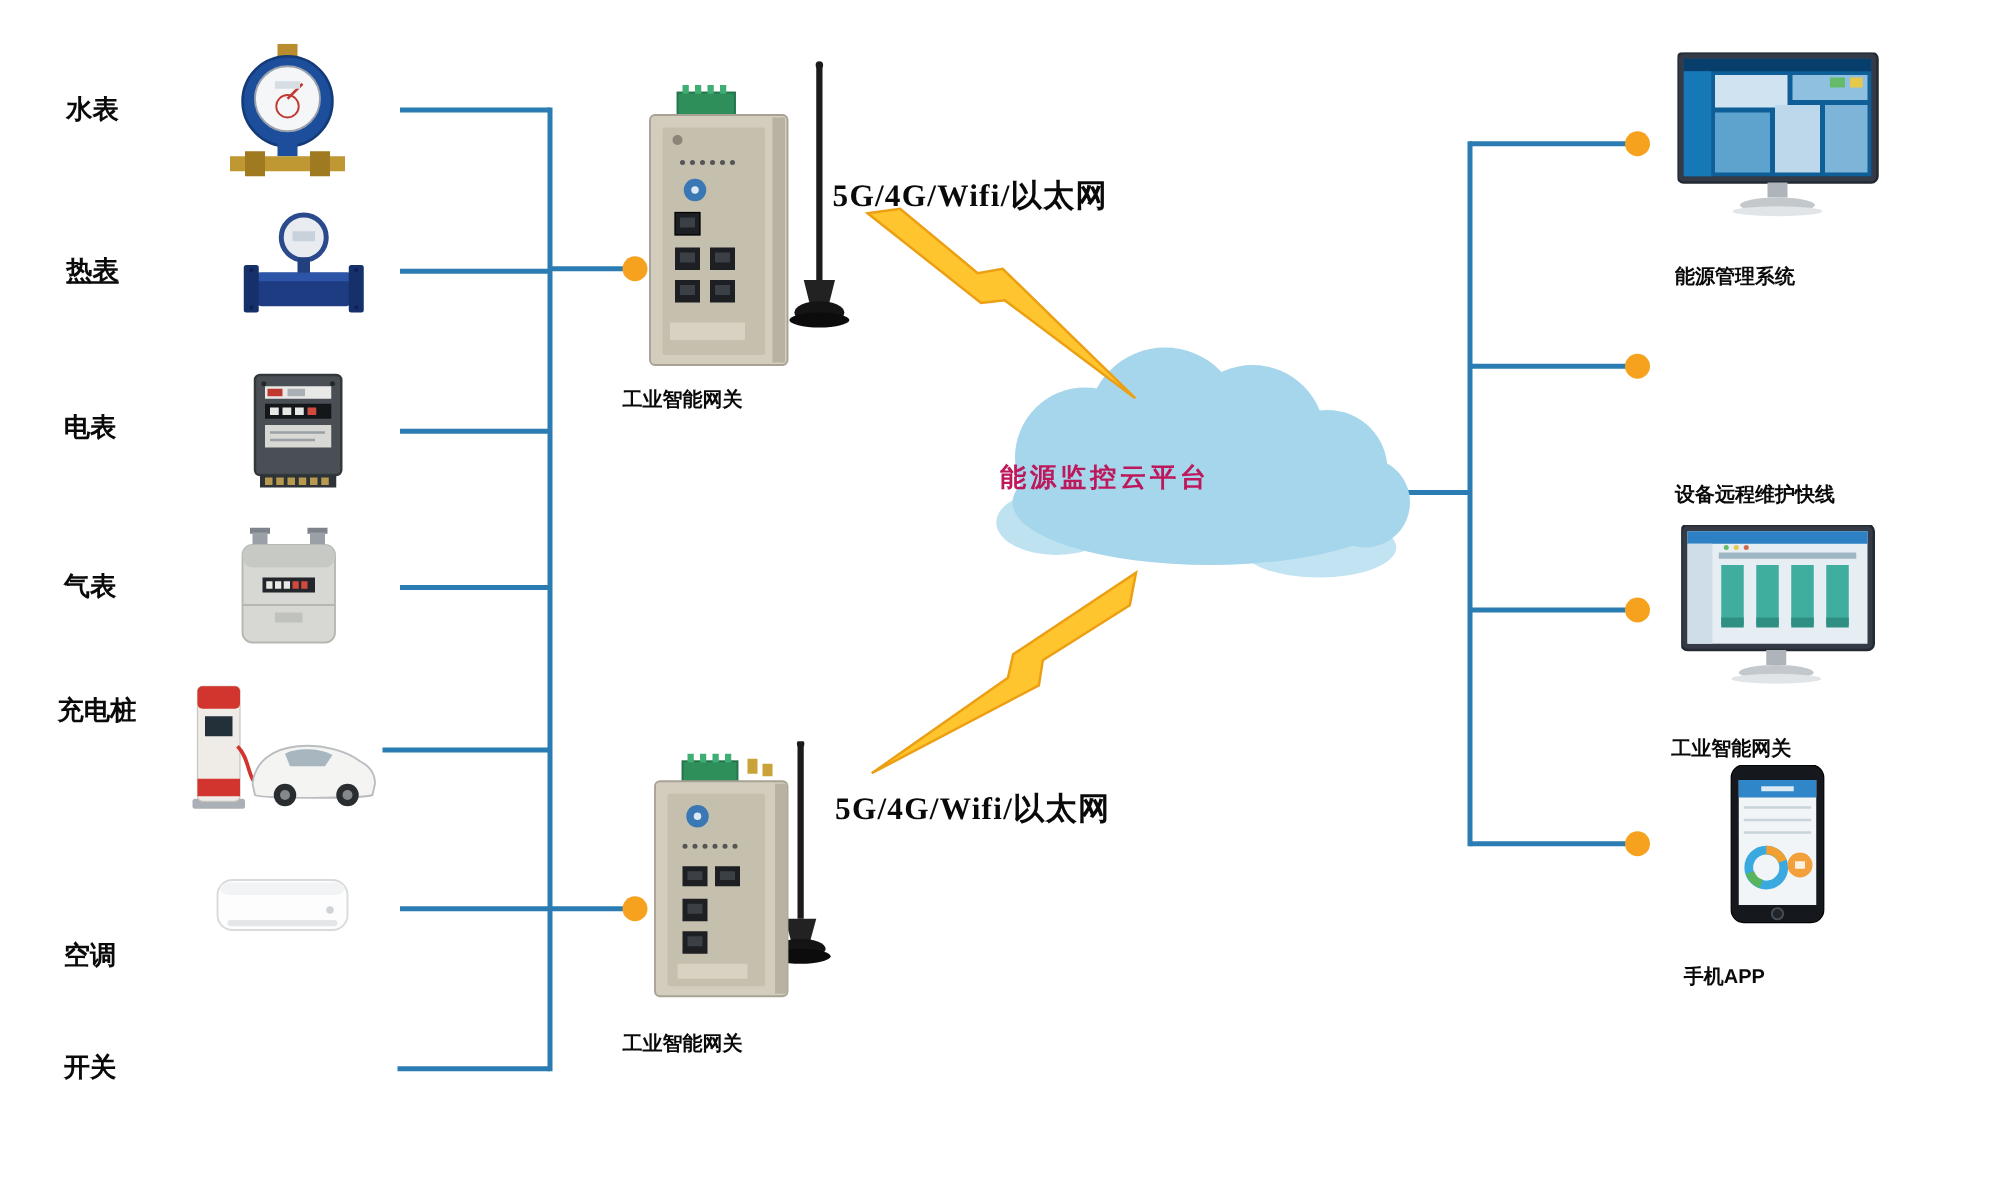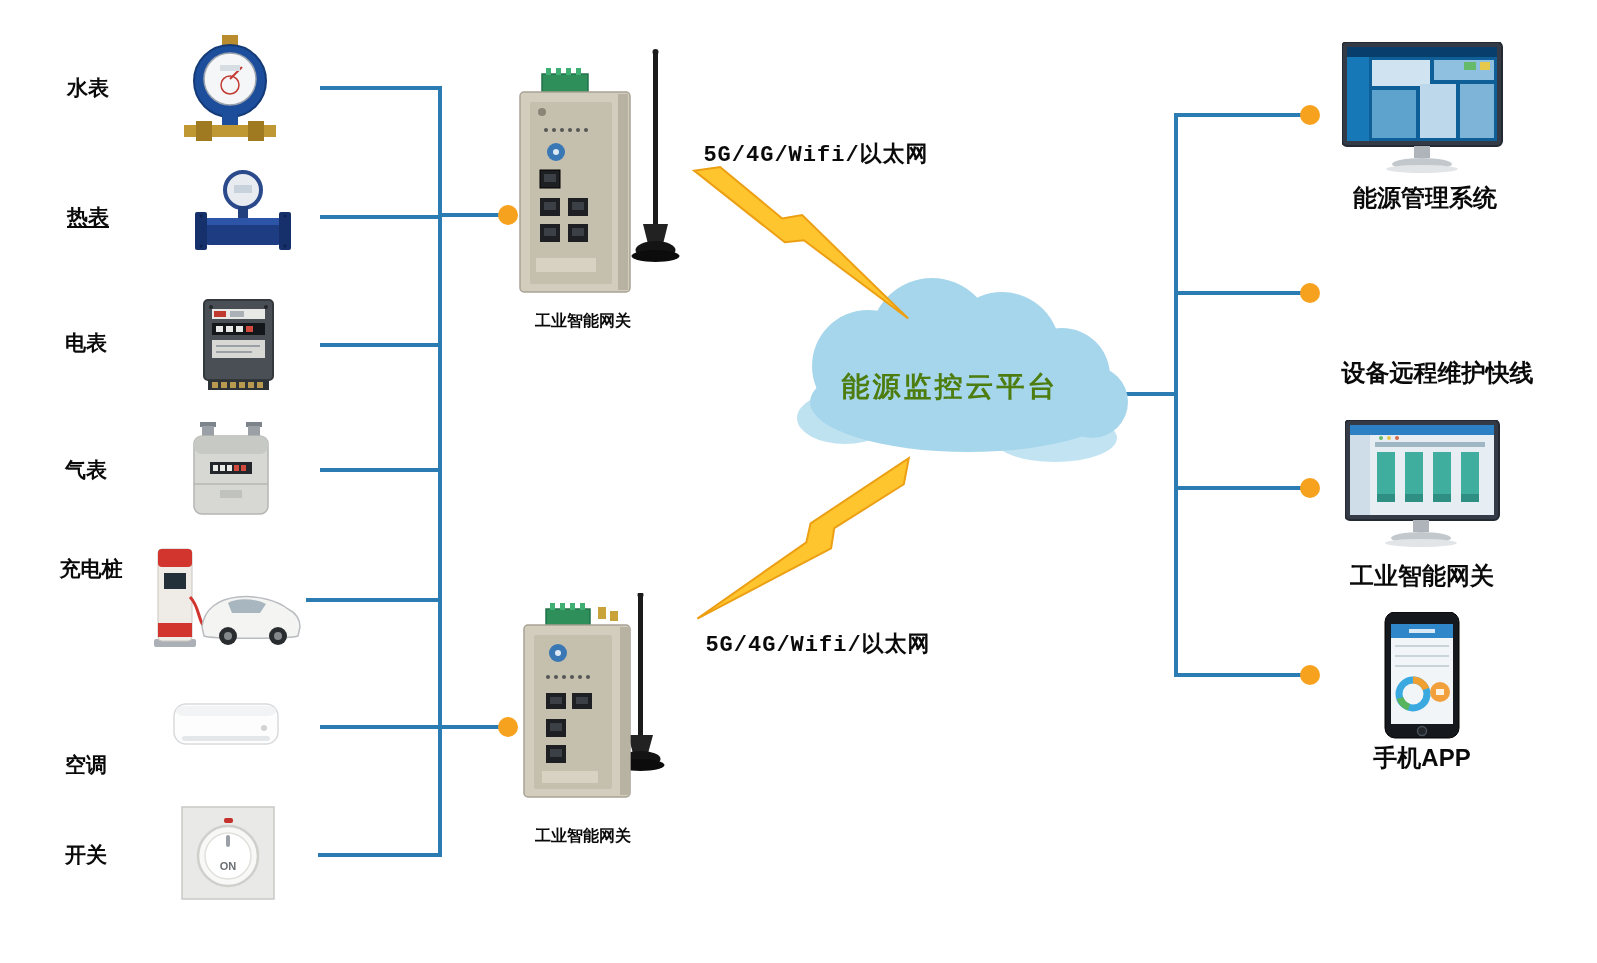--- a/index.html
+++ b/index.html
@@ -1,26 +1,26 @@
 <!DOCTYPE html>
 <html><head>
 <meta charset="utf-8">
 <style>
   html,body{margin:0;padding:0;background:#fff;}
   .stage{
     position:relative;width:1597px;height:963px;background:#ffffff;
     font-family:"Liberation Sans",sans-serif;overflow:hidden;
   }
   .layer{position:absolute;left:0;top:0;}
-  .lbl{position:absolute;font-weight:bold;color:#0a0a0a;text-align:center;line-height:1.2;}
+  .lbl{position:absolute;font-weight:bold;color:#0a0a0a;line-height:1.2;}
   .dev-lbl{font-size:21px;}
   .gw-lbl{font-size:16px;}
-  .ep-lbl{font-size:24px;}
-  .link-lbl{font-size:22px;font-family:Liberation Mono, monospace;letter-spacing:1px;}
-  .cloud-lbl{font-size:28px;font-family:"Liberation Serif",serif;color:#4d7c0f;letter-spacing:3px;}
+  .ep-lbl{font-size:16px;margin-top:28px;}
+  .link-lbl{font-size:25px;font-family:Liberation Serif, serif;letter-spacing:1px;}
+  .cloud-lbl{font-size:21px;font-family:"Liberation Serif",serif;color:#be185d;letter-spacing:3px;}
   .illus{position:absolute;}
   svg{display:block;}
 </style>
 </head>
 <body>
 
 <div class="stage">
 
   <svg class="layer" width="1597" height="963" viewBox="0 0 1597 963">
 
@@ -169,30 +169,20 @@
 
   <div class="illus" style="left:172px;top:700px;">
     <svg width="108" height="52" viewBox="0 0 108 52">
       <rect x="2" y="4" width="104" height="40" rx="12" fill="#fdfdfd" stroke="#d8dadc" stroke-width="1.5"></rect>
       <rect x="4" y="6" width="100" height="10" rx="8" fill="#f2f3f4"></rect>
       <rect x="10" y="36" width="88" height="5" rx="2.5" fill="#e4e7e9"></rect>
       <circle cx="92" cy="28" r="3" fill="#cfd3d6"></circle>
     </svg>
   </div>
 
-  <div class="illus" style="left:181px;top:806px;">
-    <svg width="94" height="94" viewBox="0 0 94 94">
-      <rect x="1" y="1" width="92" height="92" fill="#e9e9e7" stroke="#c9c9c6" stroke-width="1.5"></rect>
-      <rect x="43" y="12" width="9" height="5" rx="2" fill="#c4302b"></rect>
-      <circle cx="47" cy="50" r="30" fill="#f8f8f6" stroke="#cfcfcb" stroke-width="2.5"></circle>
-      <circle cx="47" cy="50" r="23" fill="#ffffff" stroke="#e0e0dc" stroke-width="1.5"></circle>
-      <rect x="45" y="29" width="4" height="12" rx="2" fill="#9aa0a5"></rect>
-      <text x="47" y="64" text-anchor="middle" font-size="11" font-weight="bold" fill="#6b6f73" font-family="Liberation Sans, sans-serif">ON</text>
-    </svg>
-  </div>
 
   <div class="illus" style="left:512px;top:48px;">
     <svg width="170" height="255" viewBox="0 0 170 255">
       <rect x="141" y="4" width="5" height="172" fill="#1b1b1b"></rect>
       <circle cx="143.5" cy="4" r="3" fill="#1b1b1b"></circle>
       <path d="M131,176 L156,176 L150,200 L137,200 Z" fill="#222222"></path>
       <ellipse cx="143.5" cy="202" rx="20" ry="9" fill="#141414"></ellipse>
       <ellipse cx="143.5" cy="208" rx="24" ry="6" fill="#0c0c0c"></ellipse>
       <rect x="30" y="26" width="46" height="18" fill="#2f8f5b" stroke="#23724a" stroke-width="1.5"></rect>
       <rect x="34" y="20" width="5" height="7" fill="#3fae72"></rect>

